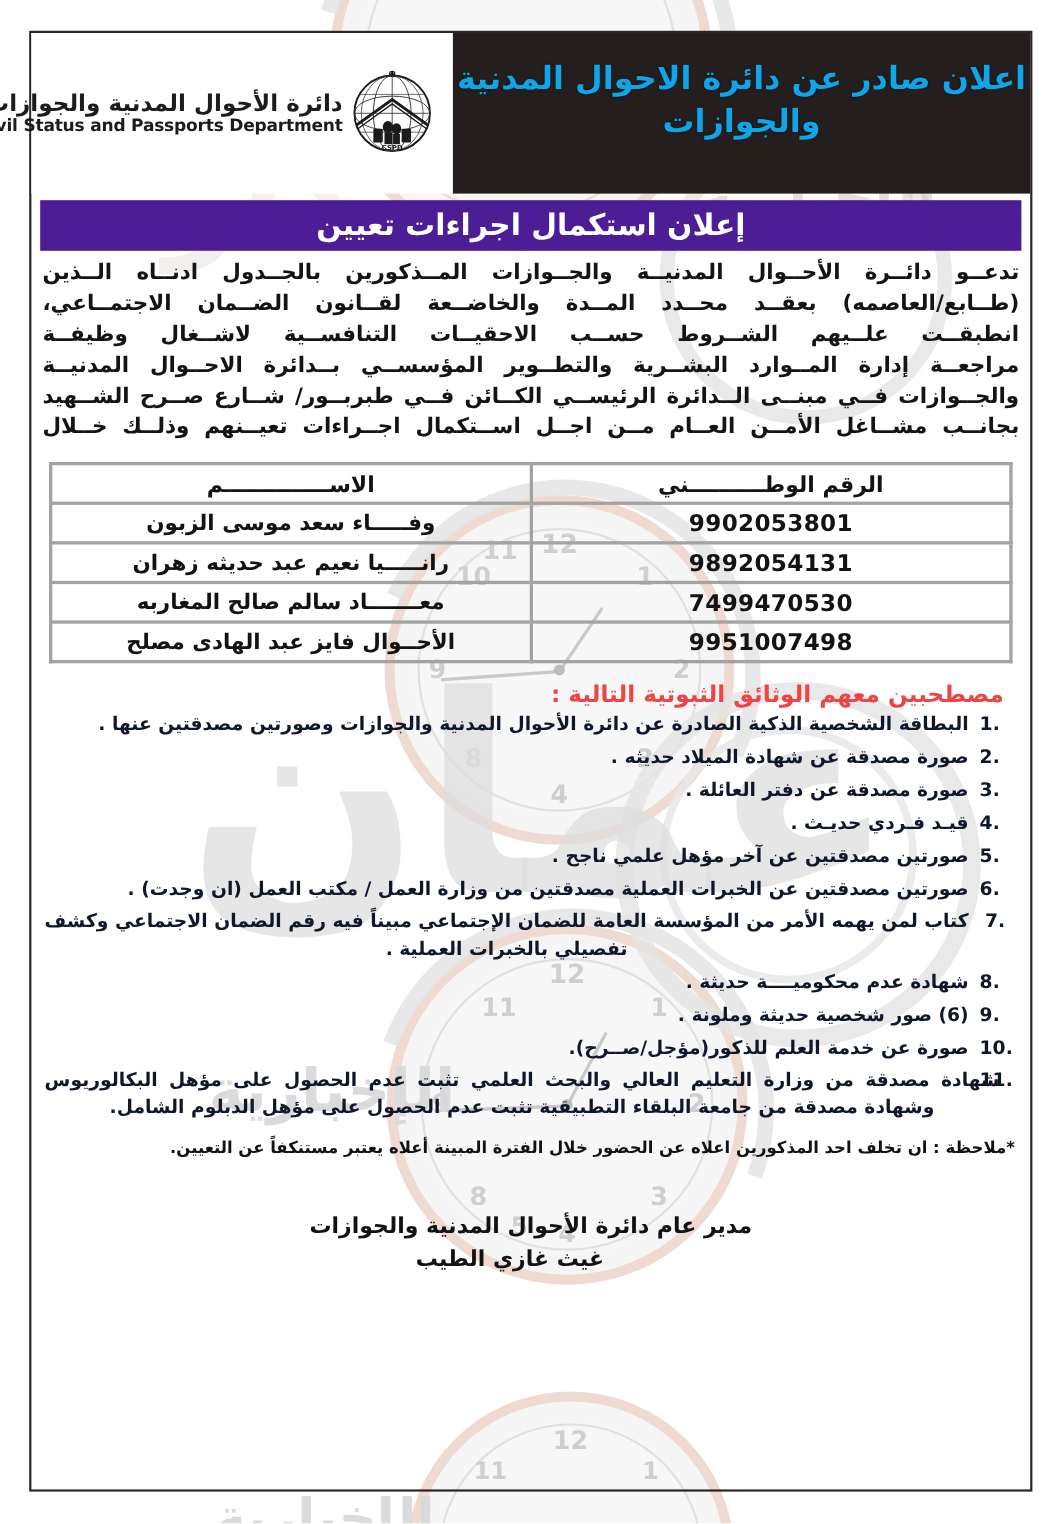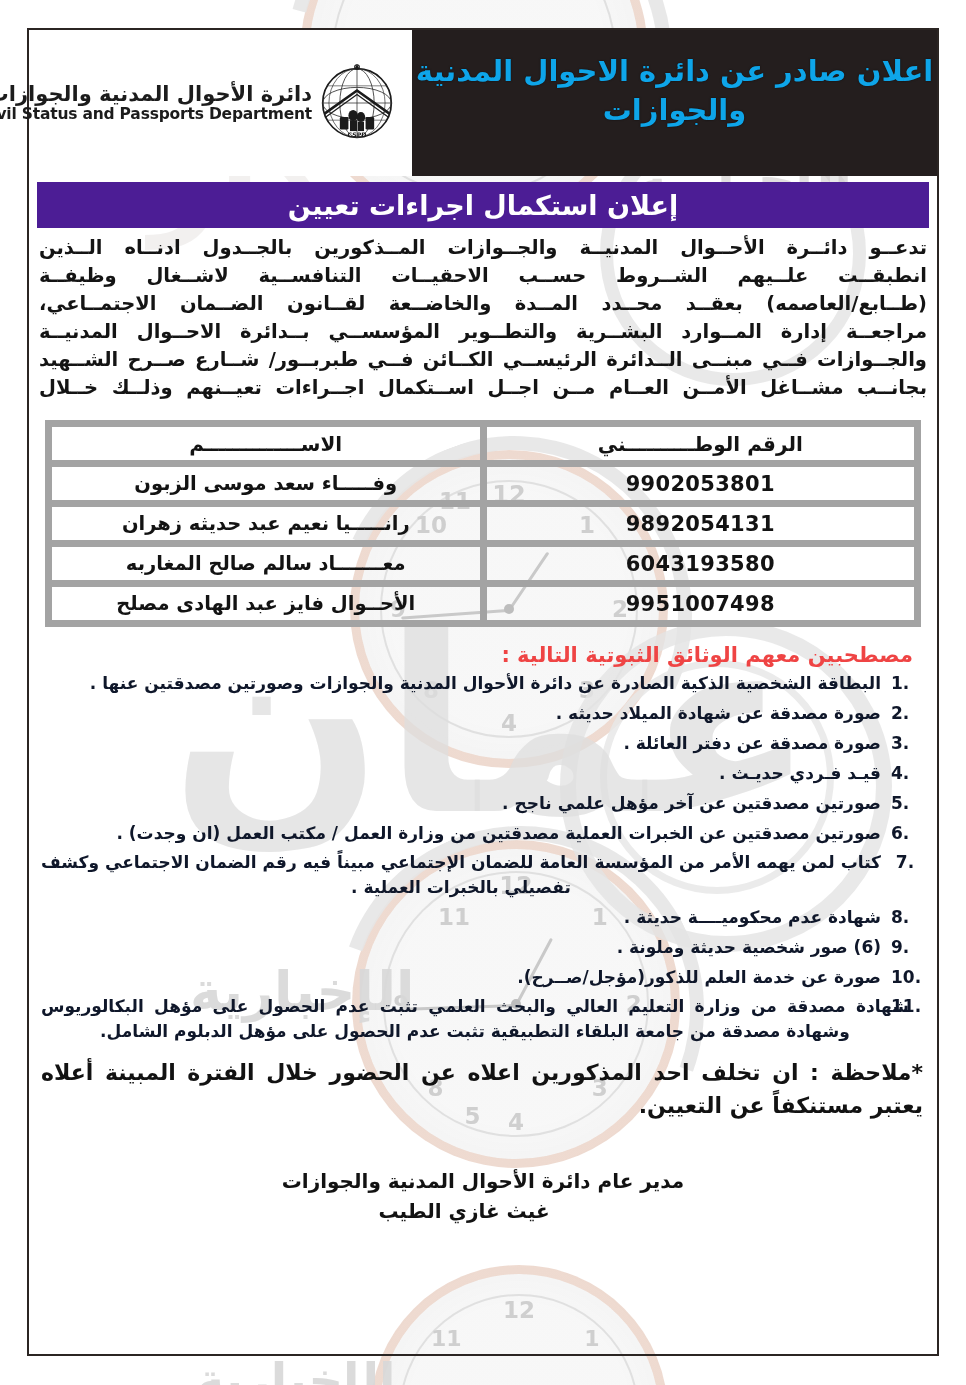--- a/index.html
+++ b/index.html
@@ -205,21 +205,21 @@
     margin: 18px 16px 0 16px;
     position: relative;
     z-index: 3;
   }
   table.names {
     width: 100%;
     border-collapse: collapse;
     background: transparent;
   }
   table.names th, table.names td {
-    border: 7px solid #a3a3a3;
+    border: 3px solid #a3a3a3;
     height: 33px;
     font-size: 20px;
     font-weight: bold;
     color: #131313;
     padding: 0 14px;
     background: transparent;
   }
   table.names th.c-name, table.names td.c-name {
     width: 50%;
     text-align: center;
@@ -278,21 +278,21 @@
   ol.docs > li.wide-left {
     padding-right: 0;
     margin-right: -22px;
     text-align: justify;
     text-align-last: center;
   }
   ol.docs > li.wide-left::before { right: -10px; }
 
   .note {
     margin: 12px 14px 0 12px;
-    font-size: 22px;
+    font-size: 15px;
     font-weight: bold;
     color: #121212;
     line-height: 1.5;
     text-align: justify;
     text-align-last: right;
     position: relative;
     z-index: 3;
   }
   .sign {
     margin: 44px 0 0 0;
@@ -418,22 +418,22 @@
   </div>
 
   <div class="doc-body">
 
     <div class="banner">
       <span>إعلان استكمال اجراءات تعيين</span>
     </div>
 
     <div class="intro">
       <div>تدعــو دائــرة الأحــوال المدنيــة والجــوازات المــذكورين بالجــدول ادنــاه الــذين</div>
+      <div>(طــابع/العاصمه) بعقــد محــدد المــدة والخاضــعة لقــانون الضــمان الاجتمــاعي،</div>
       <div>انطبقــت علــيهم الشــروط حســب الاحقيــات التنافســية لاشــغال وظيفــة</div>
-      <div>(طــابع/العاصمه) بعقــد محــدد المــدة والخاضــعة لقــانون الضــمان الاجتمــاعي،</div>
       <div>مراجعــة إدارة المــوارد البشــرية والتطــوير المؤسســي بــدائرة الاحــوال المدنيــة</div>
       <div>والجــوازات فــي مبنــى الــدائرة الرئيســي الكــائن فــي طبربــور/ شــارع صــرح الشــهيد</div>
       <div>بجانــب مشــاغل الأمــن العــام مــن اجــل اســتكمال اجــراءات تعيــنهم وذلــك خــلال</div>
     </div>
 
     <div class="tbl-wrap">
       <table class="names">
         <thead>
           <tr>
             <th class="c-num">الرقم الوطــــــــــني</th>
@@ -443,21 +443,21 @@
         <tbody>
           <tr>
             <td class="c-num">9902053801</td>
             <td class="c-name">وفـــــاء سعد موسى الزبون</td>
           </tr>
           <tr>
             <td class="c-num">9892054131</td>
             <td class="c-name">رانـــــيا نعيم عبد حديثه زهران</td>
           </tr>
           <tr>
-            <td class="c-num">6043193580</td>
+            <td class="c-num">7499470530</td>
             <td class="c-name">معـــــــاد سالم صالح المغاربه</td>
           </tr>
           <tr>
             <td class="c-num">9951007498</td>
             <td class="c-name">الأحــوال فايز عبد الهادى مصلح</td>
           </tr>
         </tbody>
       </table>
     </div>
 

